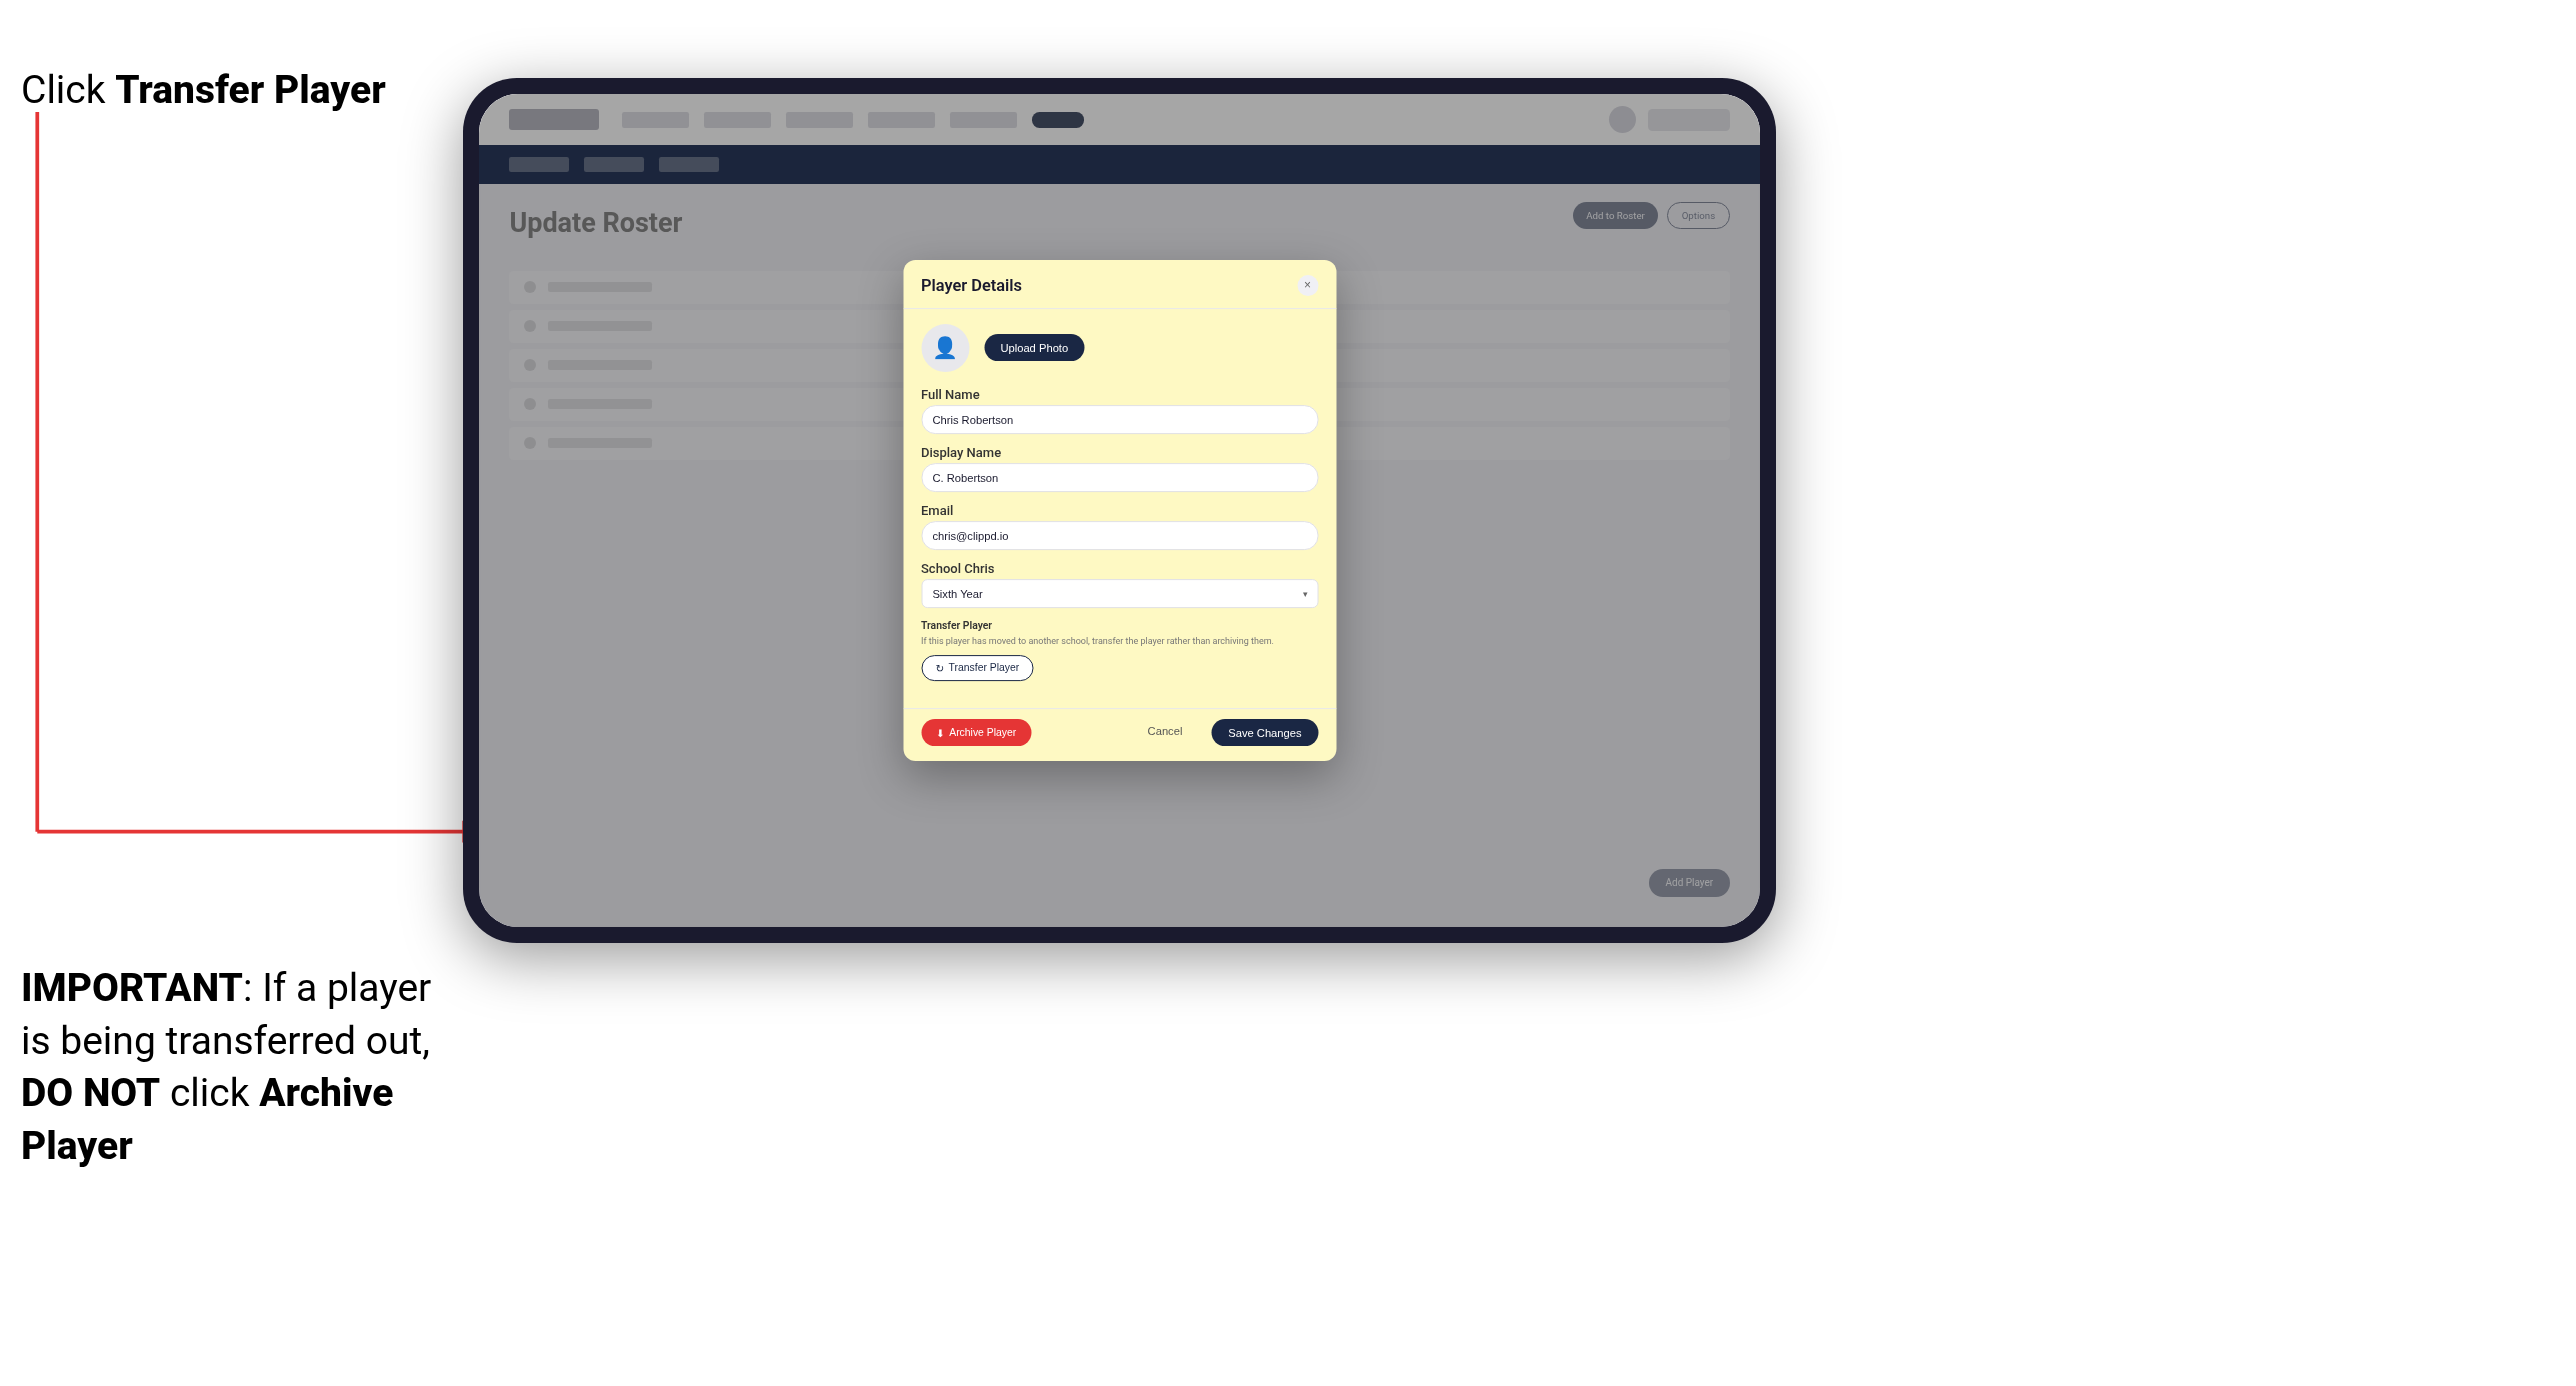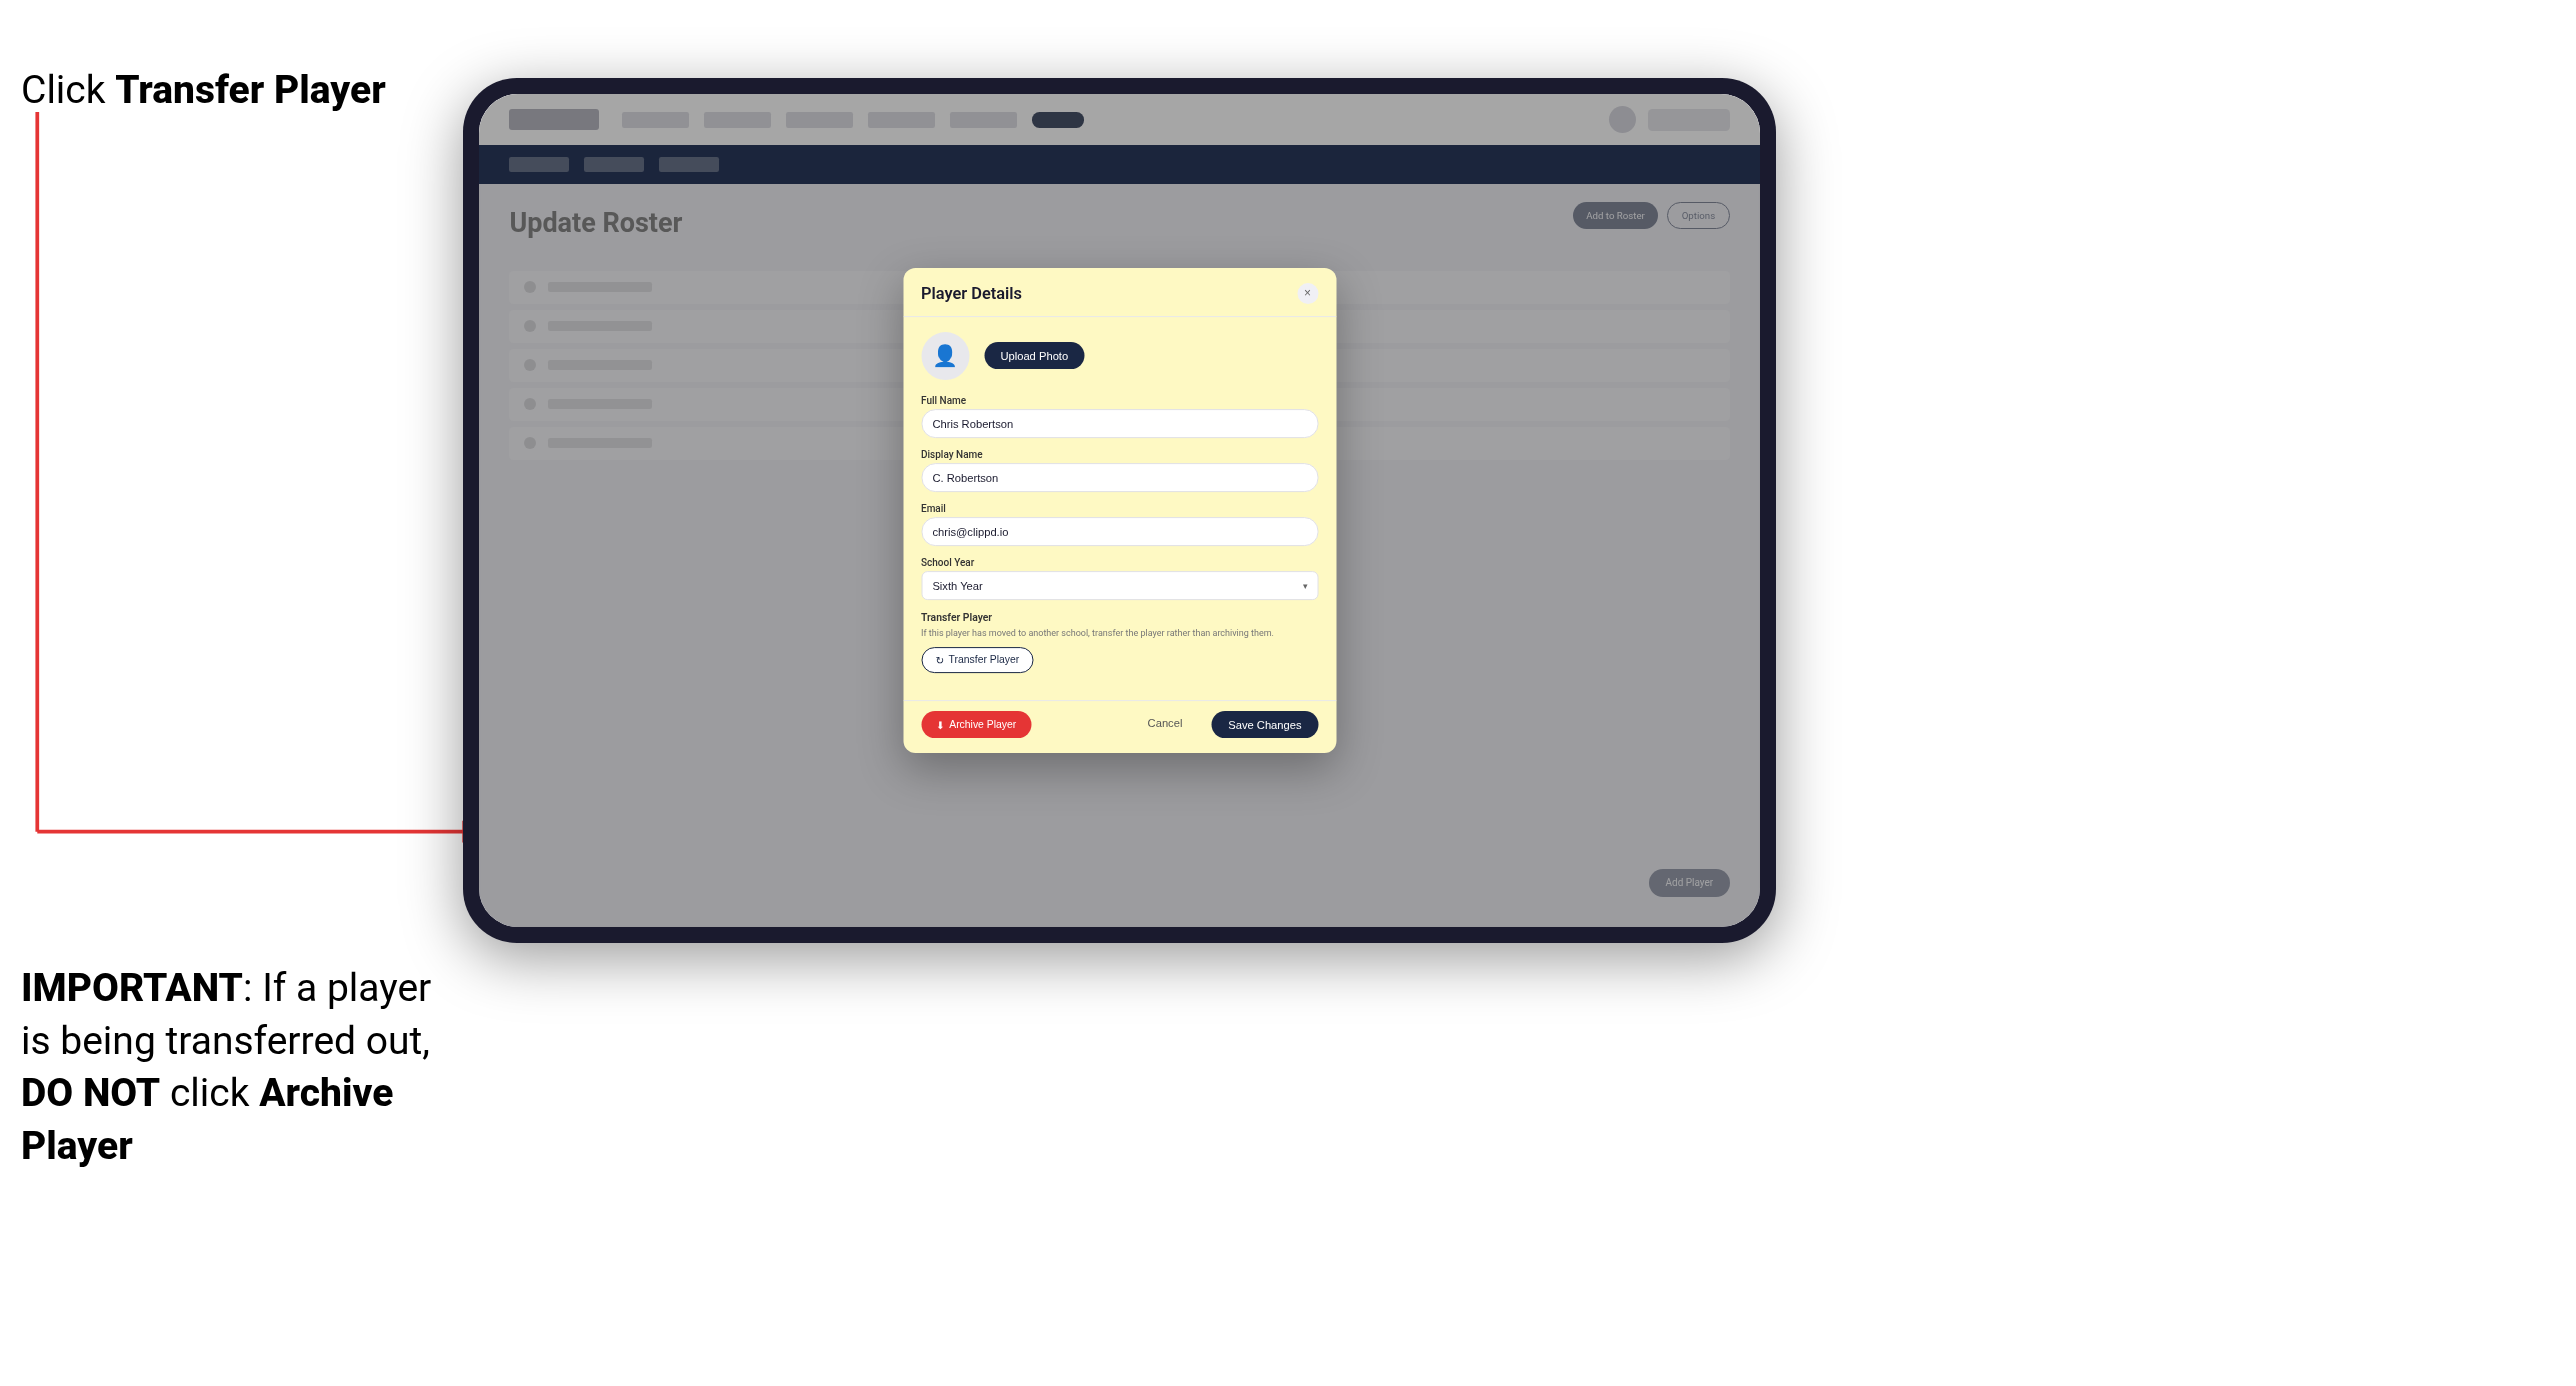--- a/index.html
+++ b/index.html
@@ -264,21 +264,21 @@
       font-size: 11.2px;
       cursor: pointer;
       font-weight: 500;
     }
 
     
     .form-group {
       margin-bottom: 10.4px;
     }
     .form-label {
-      font-size: 10px;
+      font-size: 13px;
       font-weight: 500;
       color: #333;
       margin-bottom: 3.7px;
       display: block;
     }
     .form-input {
       width: 100%;
       padding: 7.5px 10.4px;
       border: 0.7px solid #e0e0e6;
       border-radius: 14px;
@@ -554,21 +554,21 @@
           <label class="form-label">Display Name</label>
           <input class="form-input" type="text" value="C. Robertson" style="">
         </div>
 
         <div class="form-group">
           <label class="form-label">Email</label>
           <input class="form-input" type="email" value="chris@clippd.io" style="">
         </div>
 
         <div class="form-group">
-          <label class="form-label">School Year</label>
+          <label class="form-label">School Chris</label>
           <div class="select-wrapper">
             <select class="form-select">
               <option>First Year</option>
               <option>Second Year</option>
               <option>Third Year</option>
               <option>Fourth Year</option>
               <option>Fifth Year</option>
               <option selected="">Sixth Year</option>
             </select>
             <span class="select-arrow">▾</span>

